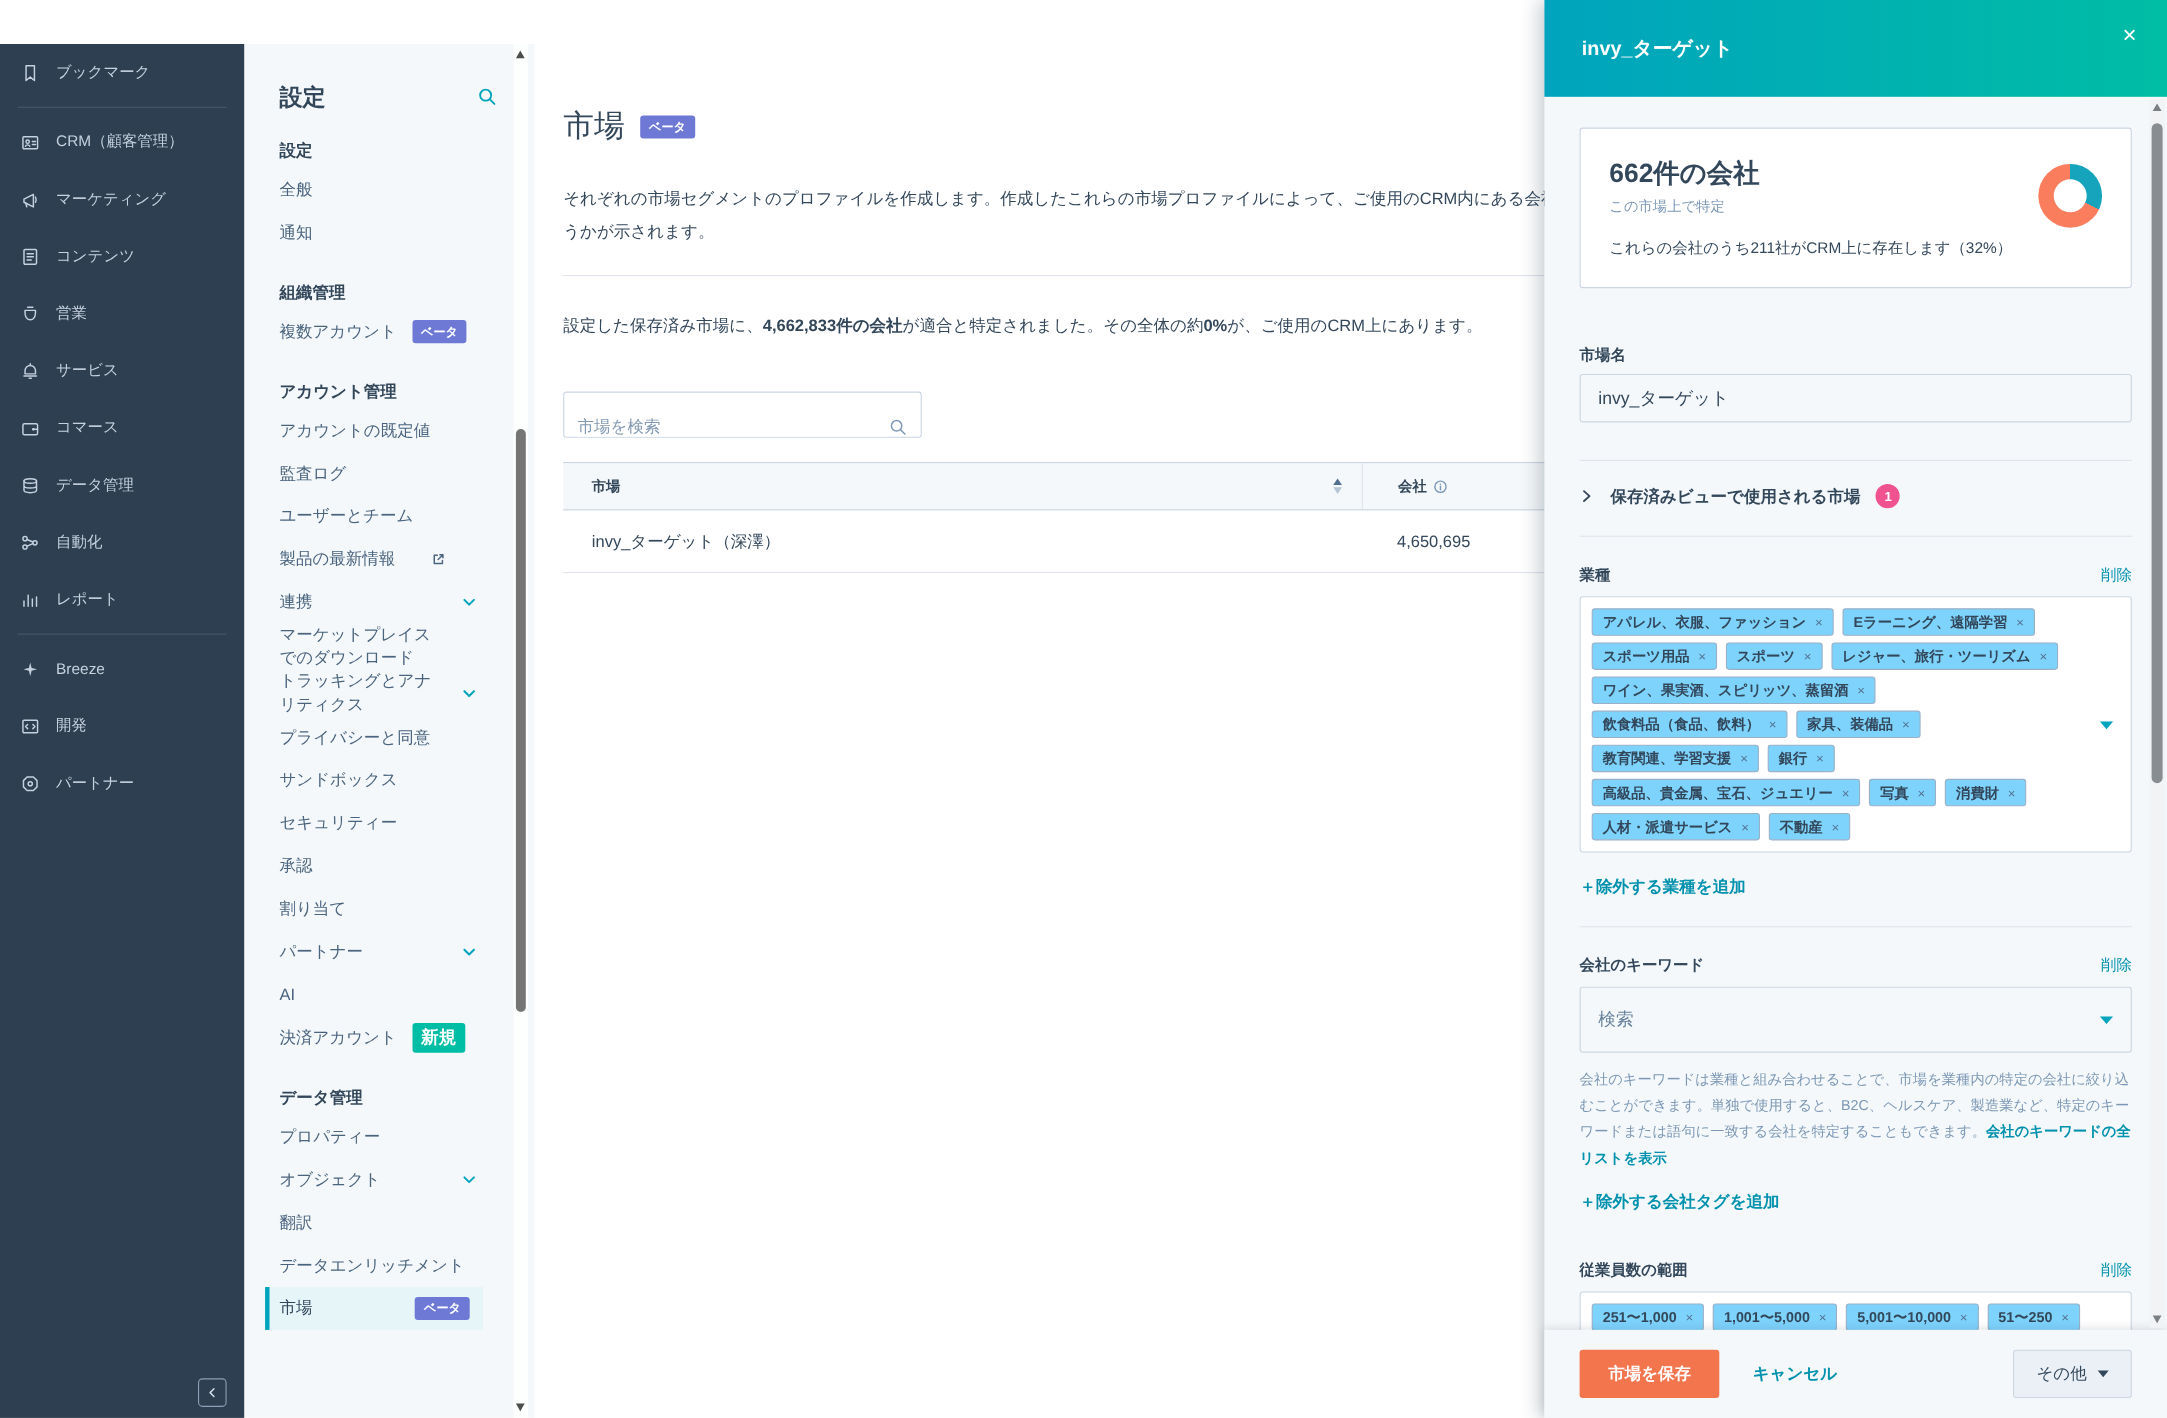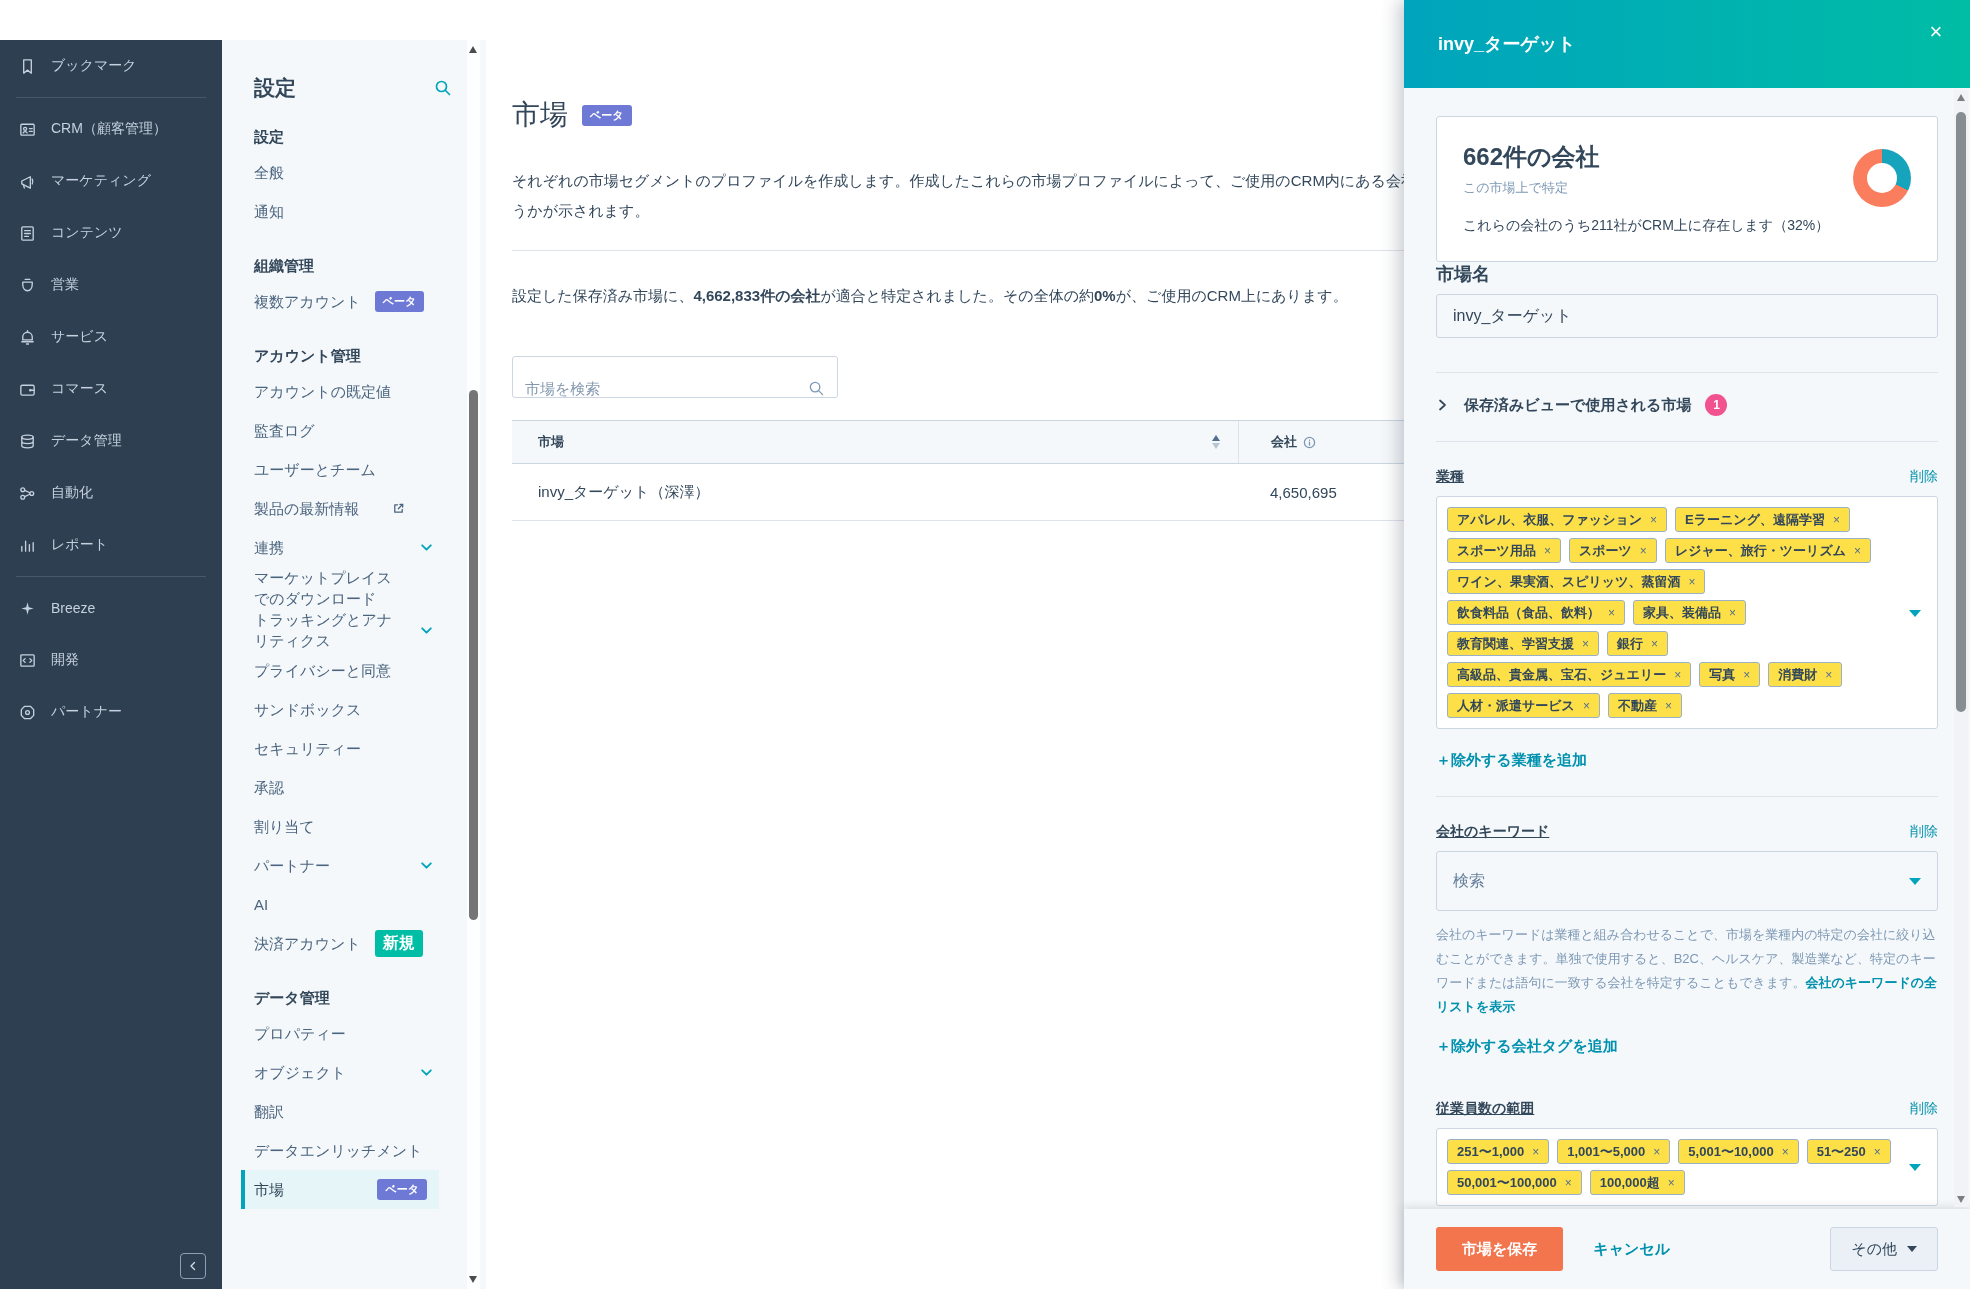--- a/index.html
+++ b/index.html
@@ -85,35 +85,35 @@
   .p-body { position:absolute; top:88px; left:0; right:0; bottom:80px; padding:0 32px; overflow:hidden; }
 
   .stats-card { margin-top:28px; background:#fff; border:1px solid #cbd6e2; border-radius:3px; height:146px;
                 padding:24px 26px; position:relative; }
   .stat-big { font-size:24px; font-weight:700; color:#33475b; }
   .stat-sub { margin-top:6px; font-size:13px; color:#7c98b6; }
   .stat-line { margin-top:20px; font-size:14px; color:#33475b; }
   .donut { position:absolute; right:26px; top:32px; width:58px; height:58px; border-radius:50%; }
   .donut::after { content:""; position:absolute; left:14px; top:14px; width:30px; height:30px; border-radius:50%; background:#fff; }
 
-  .f-label { font-size:18px; font-weight:700; color:#33475b; }
+  .f-label { margin-top:52px; font-size:14px; font-weight:700; color:#33475b; }
   .f-input { margin-top:8px; width:100%; height:44px; background:#f5f8fa; border:1px solid #cbd6e2; border-radius:3px;
              padding:0 16px; font-size:16px; color:#33475b; outline:none; }
   .p-body hr { border:none; border-top:1px solid #dfe3eb; }
   .hr1 { margin-top:34px; } .hr2 { margin-top:22px; } .hr3 { margin-top:26px; }
   .expander { margin-top:18px; display:flex; align-items:center; height:28px; cursor:pointer; }
   .exp-label { font-size:15px; font-weight:700; color:#33475b; margin-left:16px; }
   .count-badge { width:22px; height:22px; border-radius:50%; background:#f0538f; color:#fff; font-size:12px; font-weight:700;
                  display:flex; align-items:center; justify-content:center; margin-left:14px; }
   .sec-row { margin-top:26px; display:flex; align-items:center; justify-content:space-between; }
-  .sec-label { font-size:14px; font-weight:700; color:#33475b;text-decoration:underline; }
+  .sec-label { font-size:14px; font-weight:700; color:#33475b; }
   .del-link { font-size:14px; color:#0091ae; cursor:pointer; }
   .tag-box { margin-top:10px; position:relative; background:#fff; border:1px solid #cbd6e2; border-radius:3px;
              padding:10px 46px 10px 10px; display:flex; flex-wrap:wrap; gap:6px 8px; }
-  .chip { display:inline-flex; align-items:center; height:25px; background:#fde047; border:1px solid #99b0c7; border-radius:3px;
+  .chip { display:inline-flex; align-items:center; height:25px; background:#7dd3fc; border:1px solid #99b0c7; border-radius:3px;
           padding:0 9px; font-size:13px; font-weight:700; color:#33475b; cursor:pointer; }
   .chip i { font-style:normal; font-weight:400; color:#546f8f; margin-left:8px; font-size:12px; }
   .caret { position:absolute; right:16px; top:50%; margin-top:-3px; width:0; height:0;
            border-left:6px solid transparent; border-right:6px solid transparent; border-top:7px solid #00a4bd; cursor:pointer; }
   .add-link { margin-top:22px; font-size:15px; font-weight:600; color:#0091ae; cursor:pointer; }
   .select { margin-top:10px; position:relative; height:60px; background:#f5f8fa; border:1px solid #cbd6e2; border-radius:3px;
             display:flex; align-items:center; padding:0 16px; font-size:16px; color:#66809d; cursor:pointer; }
   .help { margin-top:12px; font-size:13px; line-height:24px; color:#7c98b6; }
   .help .link { font-weight:700; color:#0091ae; cursor:pointer; }
   .emp-row { margin-top:44px; }

